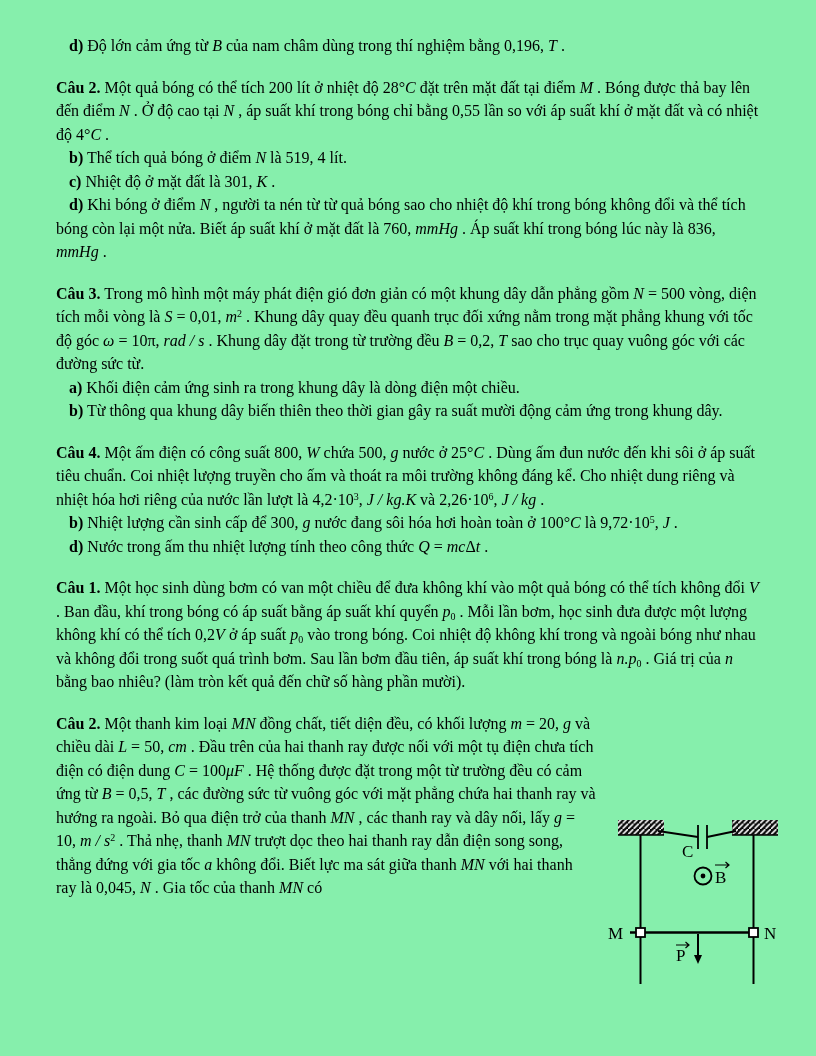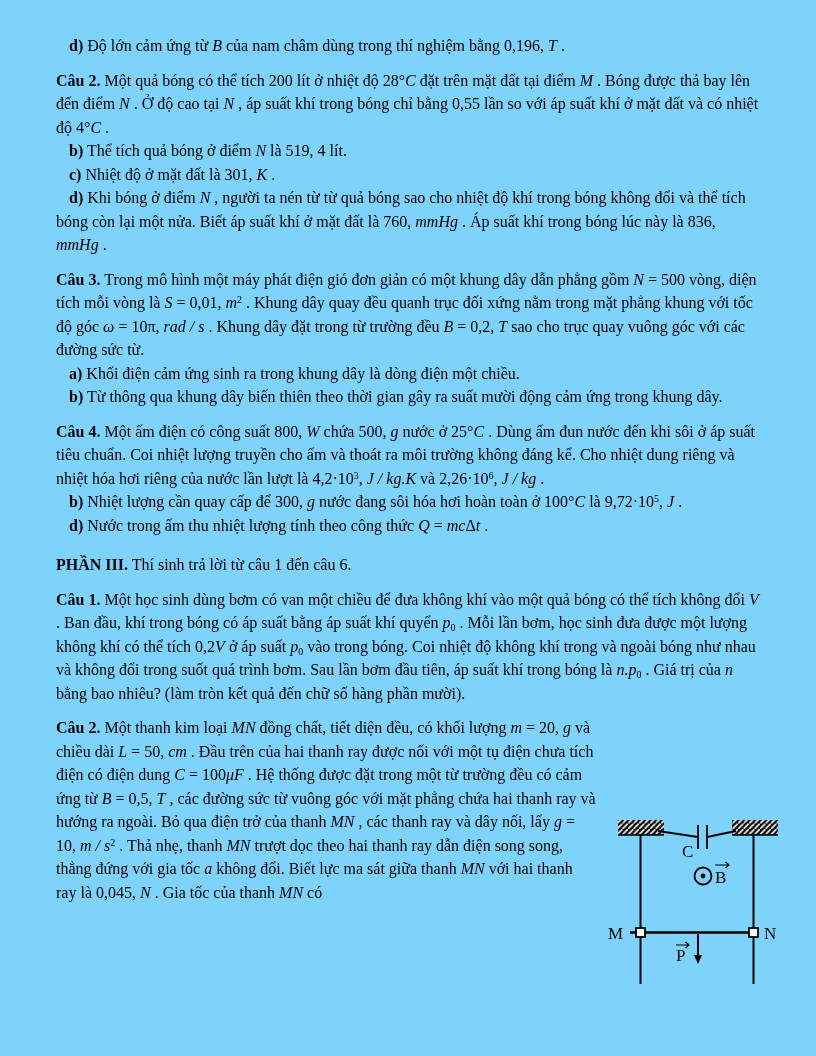--- a/index.html
+++ b/index.html
@@ -1,25 +1,25 @@
 <!DOCTYPE html>
 <html><head>
 <meta charset="utf-8">
 <style>
   html,body{margin:0;padding:0;background:#e8e8e8;}
   .page{
     position:relative;width:816px;height:1056px;margin:0 auto;
-    background:#7dd3fc;color:#000;overflow:hidden;
+    background:#86efac;color:#000;overflow:hidden;
     font-family:"Liberation Serif","DejaVu Serif",serif;
     font-size:16px;
   }
   .content{position:absolute;left:56px;top:34px;width:704px;}
   .para{line-height:23.5px;text-align:left;}
   .item{text-indent:13px;}
-  .cau{margin-top:11px;}
+  .cau{margin-top:18px;}
   .phan{margin-top:16px;}
   .narrow{width:541px;}
   .b{font-weight:bold;}
   .i{font-style:italic;}
   .para sup{font-size:10px;vertical-align:5px;line-height:0;}
   .para sub{font-size:10px;vertical-align:-3px;line-height:0;}
   .figure{position:absolute;left:606px;top:818px;width:178px;height:172px;}
   .figtext{font-family:"Liberation Serif","DejaVu Serif",serif;font-size:17px;fill:#000;}
 </style>
 </head>
@@ -29,23 +29,22 @@
   <div id="doc" class="content">
       <div class="para item"><span class="b">d) </span><span>Độ lớn cảm ứng từ </span><span class="i">B</span><span> của nam châm dùng trong thí nghiệm bằng 0,196, </span><span class="i">T</span><span> .</span></div>
       <div class="para cau"><span class="b">Câu 2.</span><span> Một quả bóng có thể tích 200 lít ở nhiệt độ 28°</span><span class="i">C</span><span> đặt trên mặt đất tại điểm </span><span class="i">M</span><span> . Bóng được thả bay lên đến điểm </span><span class="i">N</span><span> . Ở độ cao tại </span><span class="i">N</span><span> , áp suất khí trong bóng chỉ bằng 0,55 lần so với áp suất khí ở mặt đất và có nhiệt độ 4°</span><span class="i">C</span><span> .</span></div>
       <div class="para item"><span class="b">b)</span><span> Thể tích quả bóng ở điểm </span><span class="i">N</span><span> là 519, 4 lít.</span></div>
       <div class="para item"><span class="b">c)</span><span> Nhiệt độ ở mặt đất là 301, </span><span class="i">K</span><span> .</span></div>
       <div class="para item"><span class="b">d)</span><span> Khi bóng ở điểm </span><span class="i">N</span><span> , người ta nén từ từ quả bóng sao cho nhiệt độ khí trong bóng không đổi và thể tích bóng còn lại một nửa. Biết áp suất khí ở mặt đất là 760, </span><span class="i">mmHg</span><span> . Áp suất khí trong bóng lúc này là 836, </span><span class="i">mmHg</span><span> .</span></div>
       <div class="para cau"><span class="b">Câu 3.</span><span> Trong mô hình một máy phát điện gió đơn giản có một khung dây dẫn phẳng gồm </span><span class="i">N</span><span> = 500 vòng, diện tích mỗi vòng là </span><span class="i">S</span><span> = 0,01, </span><span class="i">m</span><sup>2</sup><span> . Khung dây quay đều quanh trục đối xứng nằm trong mặt phẳng khung với tốc độ góc </span><span class="i">ω</span><span> = 10π, </span><span class="i">rad / s</span><span> . Khung dây đặt trong từ trường đều </span><span class="i">B</span><span> = 0,2, </span><span class="i">T</span><span> sao cho trục quay vuông góc với các đường sức từ.</span></div>
       <div class="para item"><span class="b">a)</span><span> Khối điện cảm ứng sinh ra trong khung dây là dòng điện một chiều.</span></div>
       <div class="para item"><span class="b">b)</span><span> Từ thông qua khung dây biến thiên theo thời gian gây ra suất mười động cảm ứng trong khung dây.</span></div>
       <div class="para cau"><span class="b">Câu 4.</span><span> Một ấm điện có công suất 800, </span><span class="i">W</span><span> chứa 500, </span><span class="i">g</span><span> nước ở 25°</span><span class="i">C</span><span> . Dùng ấm đun nước đến khi sôi ở áp suất tiêu chuẩn. Coi nhiệt lượng truyền cho ấm và thoát ra môi trường không đáng kể. Cho nhiệt dung riêng và nhiệt hóa hơi riêng của nước lần lượt là 4,2·10</span><sup>3</sup><span>, </span><span class="i">J / kg.K</span><span> và 2,26·10</span><sup>6</sup><span>, </span><span class="i">J / kg</span><span> .</span></div>
-      <div class="para item"><span class="b">b)</span><span> Nhiệt lượng cần quay cấp để 300, </span><span class="i">g</span><span> nước đang sôi hóa hơi hoàn toàn ở 100°</span><span class="i">C</span><span> là 9,72·10</span><sup>5</sup><span>, </span><span class="i">J</span><span> .</span></div>
+      <div class="para item"><span class="b">b)</span><span> Nhiệt lượng cần sinh cấp để 300, </span><span class="i">g</span><span> nước đang sôi hóa hơi hoàn toàn ở 100°</span><span class="i">C</span><span> là 9,72·10</span><sup>5</sup><span>, </span><span class="i">J</span><span> .</span></div>
       <div class="para item"><span class="b">d)</span><span> Nước trong ấm thu nhiệt lượng tính theo công thức </span><span class="i">Q</span><span> = </span><span class="i">mc</span><span>Δ</span><span class="i">t</span><span> .</span></div>
-      <div class="para phan"><span class="b">PHẦN III.</span><span> Thí sinh trả lời từ câu 1 đến câu 6.</span></div>
       <div class="para cau"><span class="b">Câu 1.</span><span> Một học sinh dùng bơm có van một chiều để đưa không khí vào một quả bóng có thể tích không đổi </span><span class="i">V</span><span> . Ban đầu, khí trong bóng có áp suất bằng áp suất khí quyển </span><span class="i">p</span><sub>0</sub><span> . Mỗi lần bơm, học sinh đưa được một lượng không khí có thể tích 0,2</span><span class="i">V</span><span> ở áp suất </span><span class="i">p</span><sub>0</sub><span> vào trong bóng. Coi nhiệt độ không khí trong và ngoài bóng như nhau và không đổi trong suốt quá trình bơm. Sau lần bơm đầu tiên, áp suất khí trong bóng là </span><span class="i">n.p</span><sub>0</sub><span> . Giá trị của </span><span class="i">n</span><span> bằng bao nhiêu? (làm tròn kết quả đến chữ số hàng phần mười).</span></div>
       <div class="para cau narrow"><span class="b">Câu 2.</span><span> Một thanh kim loại </span><span class="i">MN</span><span> đồng chất, tiết diện đều, có khối lượng </span><span class="i">m</span><span> = 20, </span><span class="i">g</span><span> và chiều dài </span><span class="i">L</span><span> = 50, </span><span class="i">cm</span><span> . Đầu trên của hai thanh ray được nối với một tụ điện chưa tích điện có điện dung </span><span class="i">C</span><span> = 100</span><span class="i">μF</span><span> . Hệ thống được đặt trong một từ trường đều có cảm ứng từ </span><span class="i">B</span><span> = 0,5, </span><span class="i">T</span><span> , các đường sức từ vuông góc với mặt phẳng chứa hai thanh ray và hướng ra ngoài. Bỏ qua điện trở của thanh </span><span class="i">MN</span><span> , các thanh ray và dây nối, lấy </span><span class="i">g</span><span> = 10, </span><span class="i">m / s</span><sup>2</sup><span> . Thả nhẹ, thanh </span><span class="i">MN</span><span> trượt dọc theo hai thanh ray dẫn điện song song, thẳng đứng với gia tốc </span><span class="i">a</span><span> không đổi. Biết lực ma sát giữa thanh </span><span class="i">MN</span><span> với hai thanh ray là 0,045, </span><span class="i">N</span><span> . Gia tốc của thanh </span><span class="i">MN</span><span> có</span></div>
     </div>
 
   <svg class="figure" viewBox="0 0 178 172" xmlns="http://www.w3.org/2000/svg">
     <defs>
       <pattern id="hatch" width="5.5" height="5.5" patternUnits="userSpaceOnUse">
         <rect width="5.5" height="5.5" fill="#0b0b0b"></rect>
         <path d="M0 5.5 L5.5 0" stroke="#ffffff" stroke-width="1.6"></path>
       </pattern>

